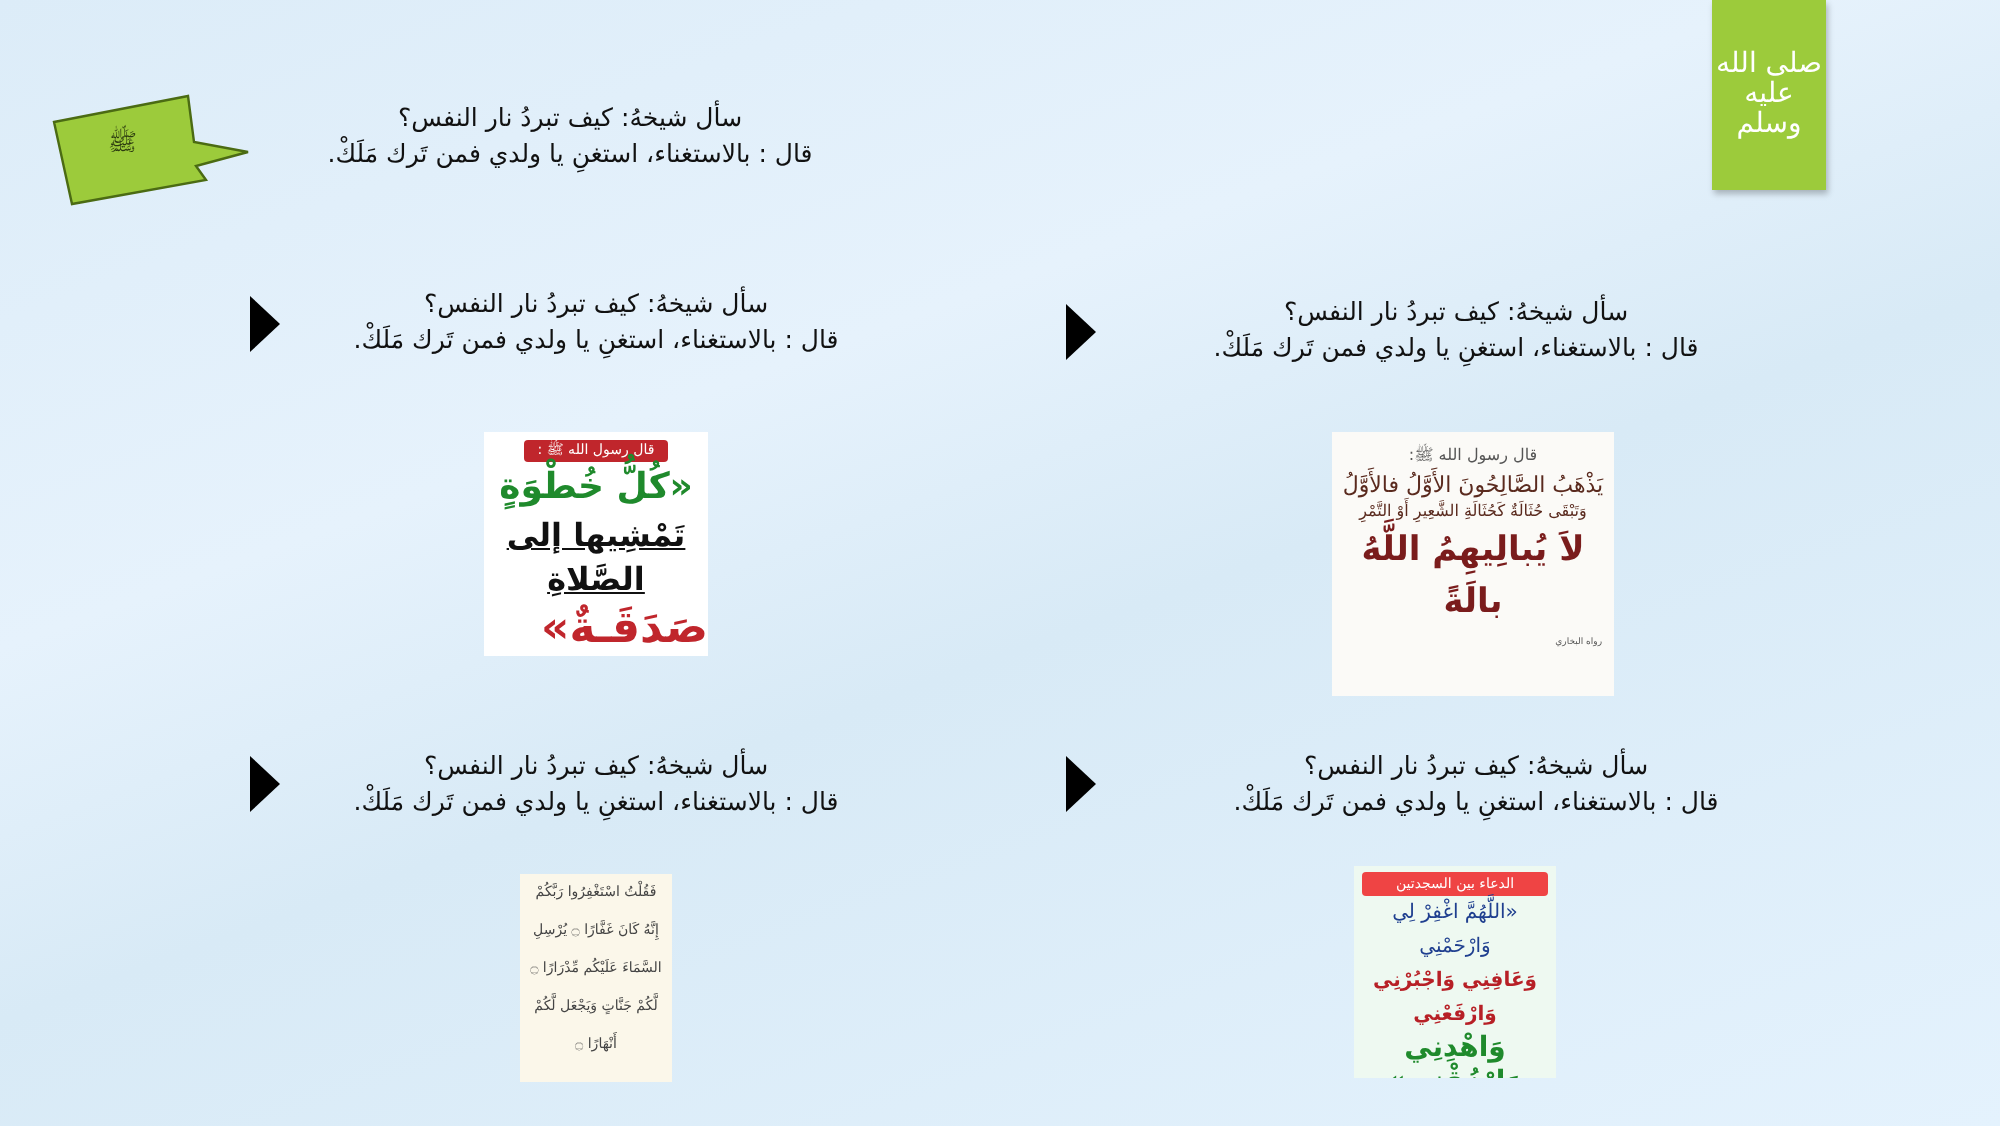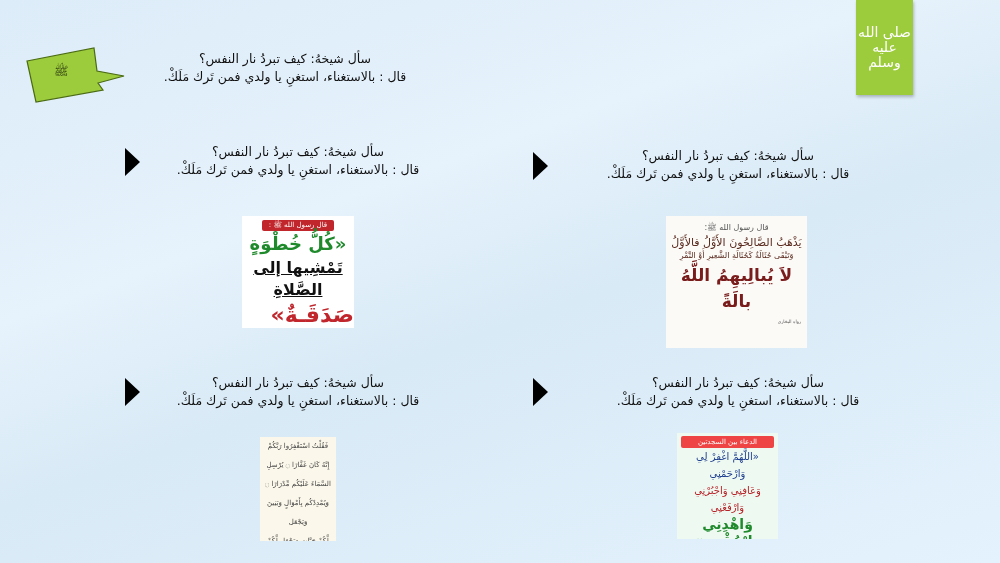--- a/index.html
+++ b/index.html
@@ -36,21 +36,21 @@
   .card2 .hdr { font-size:8px; color:#555; line-height:16px; margin-top:4px; }
   .card2 .l1 { font-size:11px; color:#5a2a1e; line-height:14px; }
   .card2 .l2 { font-size:8px; color:#5a2a1e; line-height:12px; }
   .card2 .l3 { font-size:17px; color:#7a1c1c; font-weight:bold; line-height:26px; }
   .card2 .body { font-size:4.5px; color:#555; line-height:7px; padding:4px 6px 0; text-align:right; }
   .card3 { left:260px; top:437px; width:76px; height:104px; background:#fbf7ea; }
   .card3 div { font-size:7px; color:#444; line-height:19px; }
   .card4 { left:677px; top:433px; width:101px; height:106px; background:#eef9f1; }
   .card4 .hdr { margin:3px 4px 0; background:#ef4444; color:#fff; font-size:7px; line-height:12px; border-radius:2px; }
   .card4 .l1 { color:#1f3f8f; font-weight:normal; font-size:10px; line-height:17px; }
-  .card4 .l2 { color:#b72026; font-weight:normal; font-size:10px; line-height:17px; }
+  .card4 .l2 { color:#b72026; font-weight:bold; font-size:10px; line-height:17px; }
   .card4 .l3 { color:#1f8a2c; font-weight:bold; font-size:14px; line-height:17px; }
   .card4 .l4 { color:#1f3f8f; font-weight:bold; font-size:9px; line-height:17px; }
 </style>
 </head>
 <body>
 
 <div class="badge">
   <div>
     <div>صلى الله</div>
     <div>عليه</div>
@@ -105,21 +105,20 @@
 <div class="arrow" style="left:533px;top:378px;"></div>
 <div class="quote" style="left:608px;top:374px;width:260px;">
   <div>سأل شيخهُ: كيف تبردُ نار النفس؟</div>
   <div>قال : بالاستغناء، استغنِ يا ولدي فمن تَرك مَلَكْ.</div>
 </div>
 
 <div class="img-card card3">
   <div>فَقُلْتُ اسْتَغْفِرُوا رَبَّكُمْ</div>
   <div>إِنَّهُ كَانَ غَفَّارًا ۝ يُرْسِلِ</div>
   <div>السَّمَاءَ عَلَيْكُم مِّدْرَارًا ۝</div>
-  <div>وَيُمْدِدْكُم بِأَمْوَالٍ وَبَنِينَ وَيَجْعَل</div>
   <div>لَّكُمْ جَنَّاتٍ وَيَجْعَل لَّكُمْ أَنْهَارًا ۝</div>
 </div>
 
 <div class="img-card card4">
   <div class="hdr">الدعاء بين السجدتين</div>
   <div class="l1">«اللَّهُمَّ اغْفِرْ لِي وَارْحَمْنِي</div>
   <div class="l2">وَعَافِنِي وَاجْبُرْنِي وَارْفَعْنِي</div>
   <div class="l3">وَاهْدِنِي وَارْزُقْنِي»</div>
   <div class="l4">«رَبِّ اغْفِرْ لِي رَبِّ اغْفِرْ لِي»</div>
 </div>

